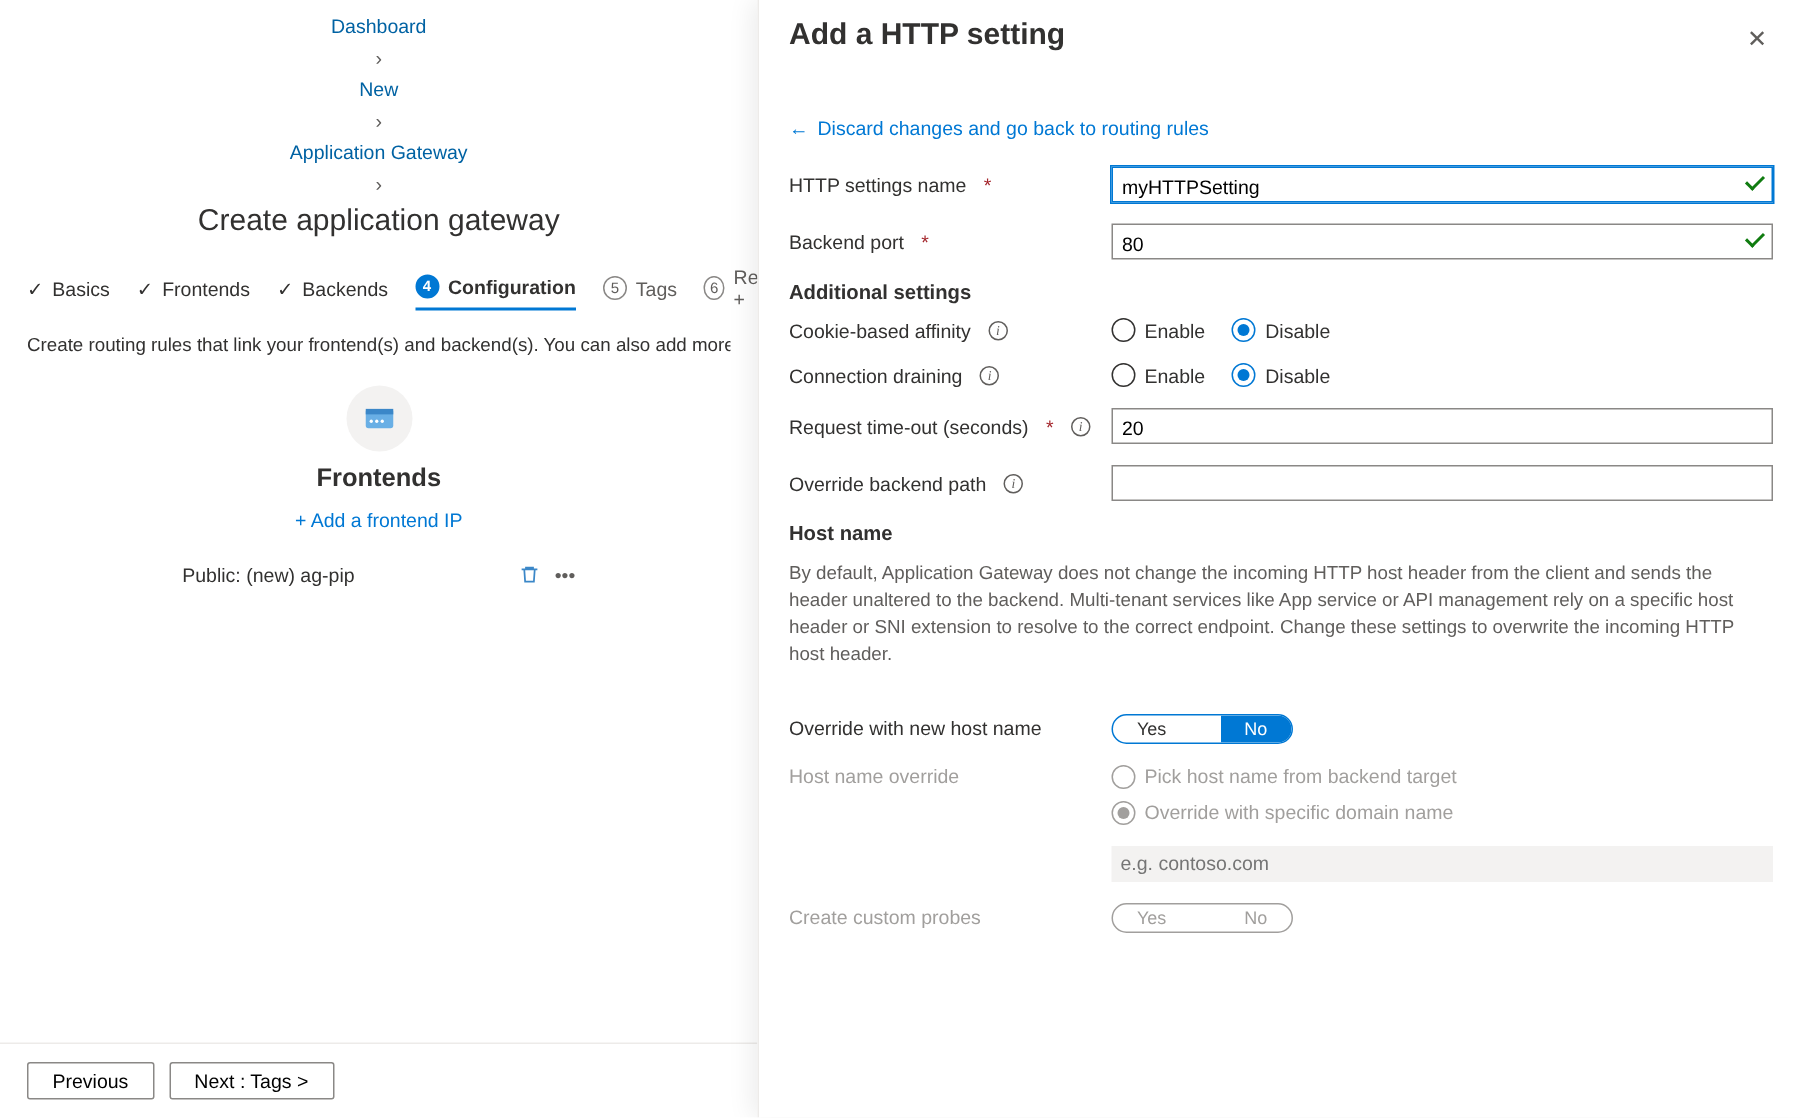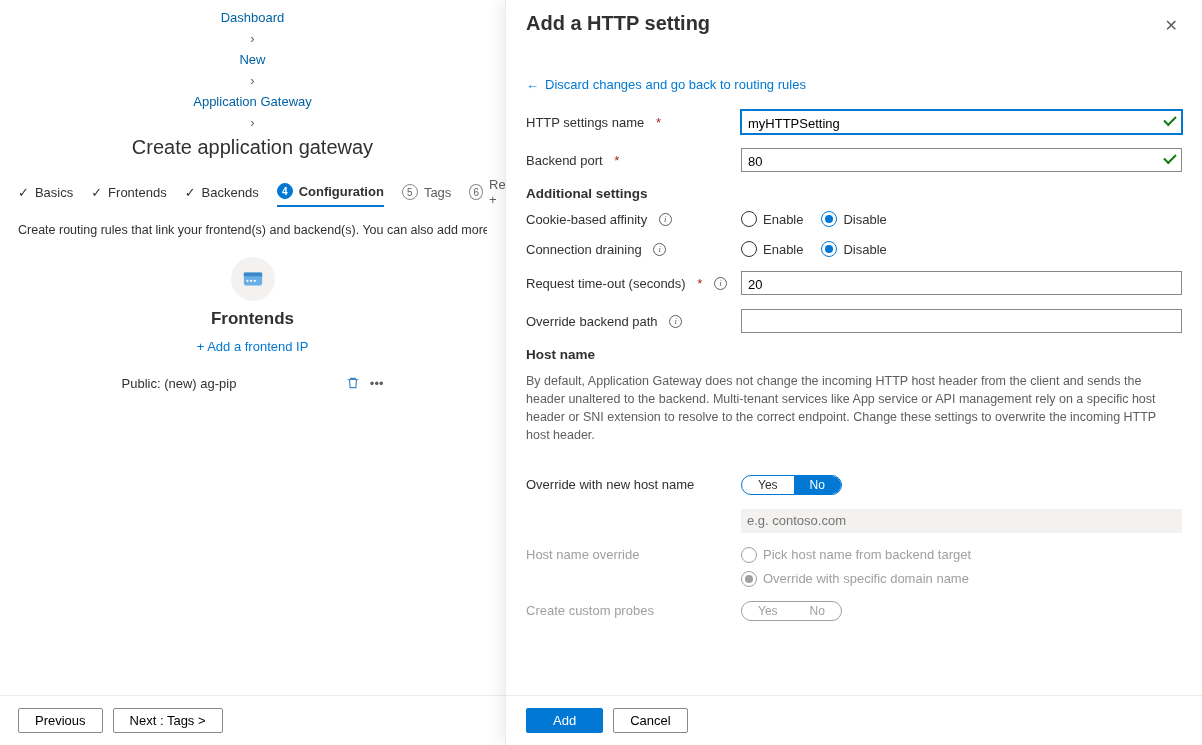--- a/index.html
+++ b/index.html
@@ -64,21 +64,21 @@
   .radio-group{display:flex;gap:18px;align-items:center;}
   .radio{display:flex;align-items:center;gap:6px;font-size:13px;cursor:pointer;}
   .radio .dot{width:16px;height:16px;border:1px solid #323130;border-radius:50%;display:inline-flex;align-items:center;justify-content:center;}
   .radio.sel .dot{border-color:var(--azure-blue);}
   .radio.sel .dot::after{content:"";width:8px;height:8px;background:var(--azure-blue);border-radius:50%;}
   .radio.disabled{color:var(--text-disabled);cursor:default;}
   .radio.disabled .dot{border-color:var(--text-disabled);}
   .radio.disabled.sel .dot::after{background:var(--text-disabled);}
   .section-h{font-size:13.5px;font-weight:600;margin:14px 0 10px;}
   .section-desc{font-size:12.5px;color:var(--text-secondary);line-height:1.45;margin-bottom:30px;}
-  .pill-toggle{display:inline-flex;border:1px solid var(--azure-blue);border-radius:11px;overflow:hidden;height:20px;font-size:12px;}
+  .pill-toggle{display:inline-flex;border:1px solid var(--azure-blue);border-radius:11px;overflow:hidden;height:20px;font-size:12px;gap:20px;}
   .pill-toggle.disabled{border-color:var(--text-disabled);}
   .pill-opt{padding:1px 16px;display:flex;align-items:center;cursor:pointer;}
   .pill-opt.active{background:var(--azure-blue);color:#fff;}
   .pill-toggle.disabled .pill-opt{color:var(--text-disabled);cursor:default;}
   .disabled-box{width:100%;height:24px;background:#f3f2f1;border:none;padding:2px 6px;font-size:13px;color:var(--text-disabled);}
   .panel-foot{border-top:1px solid var(--border-light);padding:12px 20px;display:flex;gap:10px;}
   .btn.primary{background:var(--azure-blue);border-color:var(--azure-blue);color:#fff;padding:4px 26px;}
 </style>
 </head>
 <body>
@@ -232,49 +232,45 @@
     <div class="form-row">
       <div class="form-label">Override with new host name</div>
       <div class="form-field">
         <div class="pill-toggle">
           <span class="pill-opt">Yes</span>
           <span class="pill-opt active">No</span>
         </div>
       </div>
     </div>
 
-    <div class="form-row">
-      <div class="form-label"></div>
-      <div class="form-field"><input class="disabled-box" disabled="" placeholder="e.g. contoso.com" style=""></div>
-    </div>
-
     <div class="form-row top">
       <div class="form-label disabled">Host name override</div>
       <div class="form-field">
         <div class="radio-group" style="flex-direction:column;align-items:flex-start;gap:8px;">
           <label class="radio disabled">
               <span class="dot"></span>
               <span>Pick host name from backend target</span>
             </label>
           <label class="radio disabled sel">
               <span class="dot"></span>
               <span>Override with specific domain name</span>
             </label>
         </div>
       </div>
     </div>
 
     <div class="form-row">
+      <div class="form-label"></div>
+      <div class="form-field"><input class="disabled-box" disabled="" placeholder="e.g. contoso.com" style=""></div>
+    </div>
+
+    <div class="form-row">
       <div class="form-label disabled">Create custom probes</div>
       <div class="form-field">
         <div class="pill-toggle disabled">
           <span class="pill-opt">Yes</span>
           <span class="pill-opt">No</span>
         </div>
       </div>
     </div>
   </div>
 
-  <div class="panel-foot">
-    <button class="btn primary">Add</button>
-    <button class="btn">Cancel</button>
-  </div>
 </div>
 
 </body></html>

